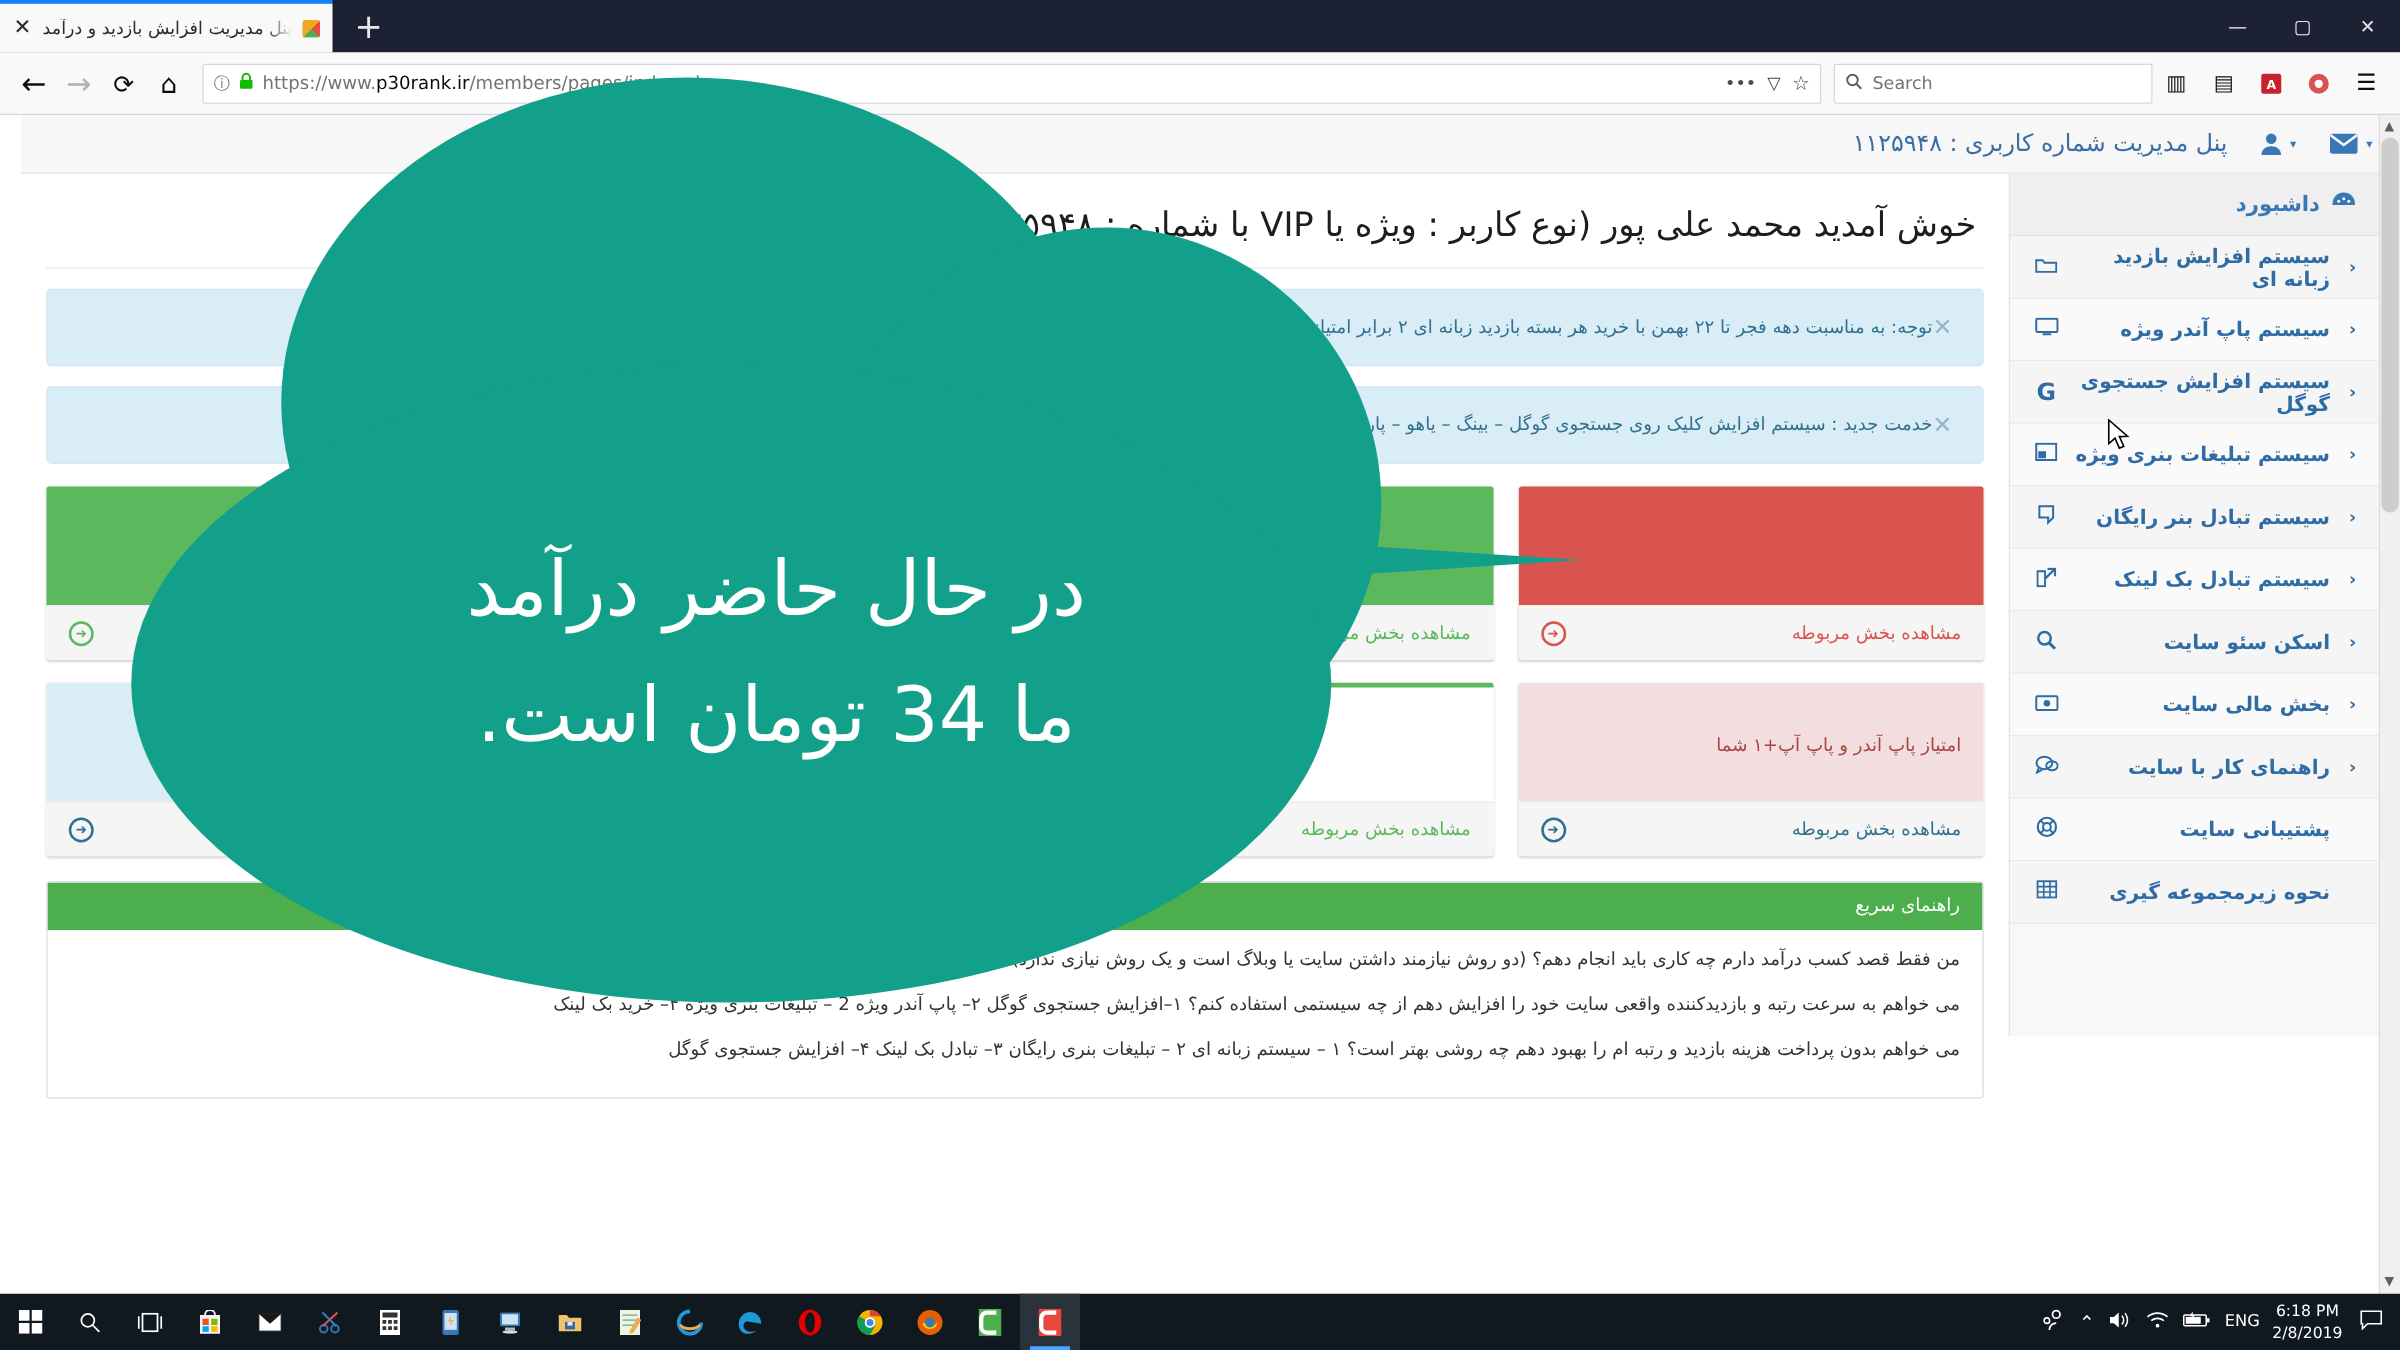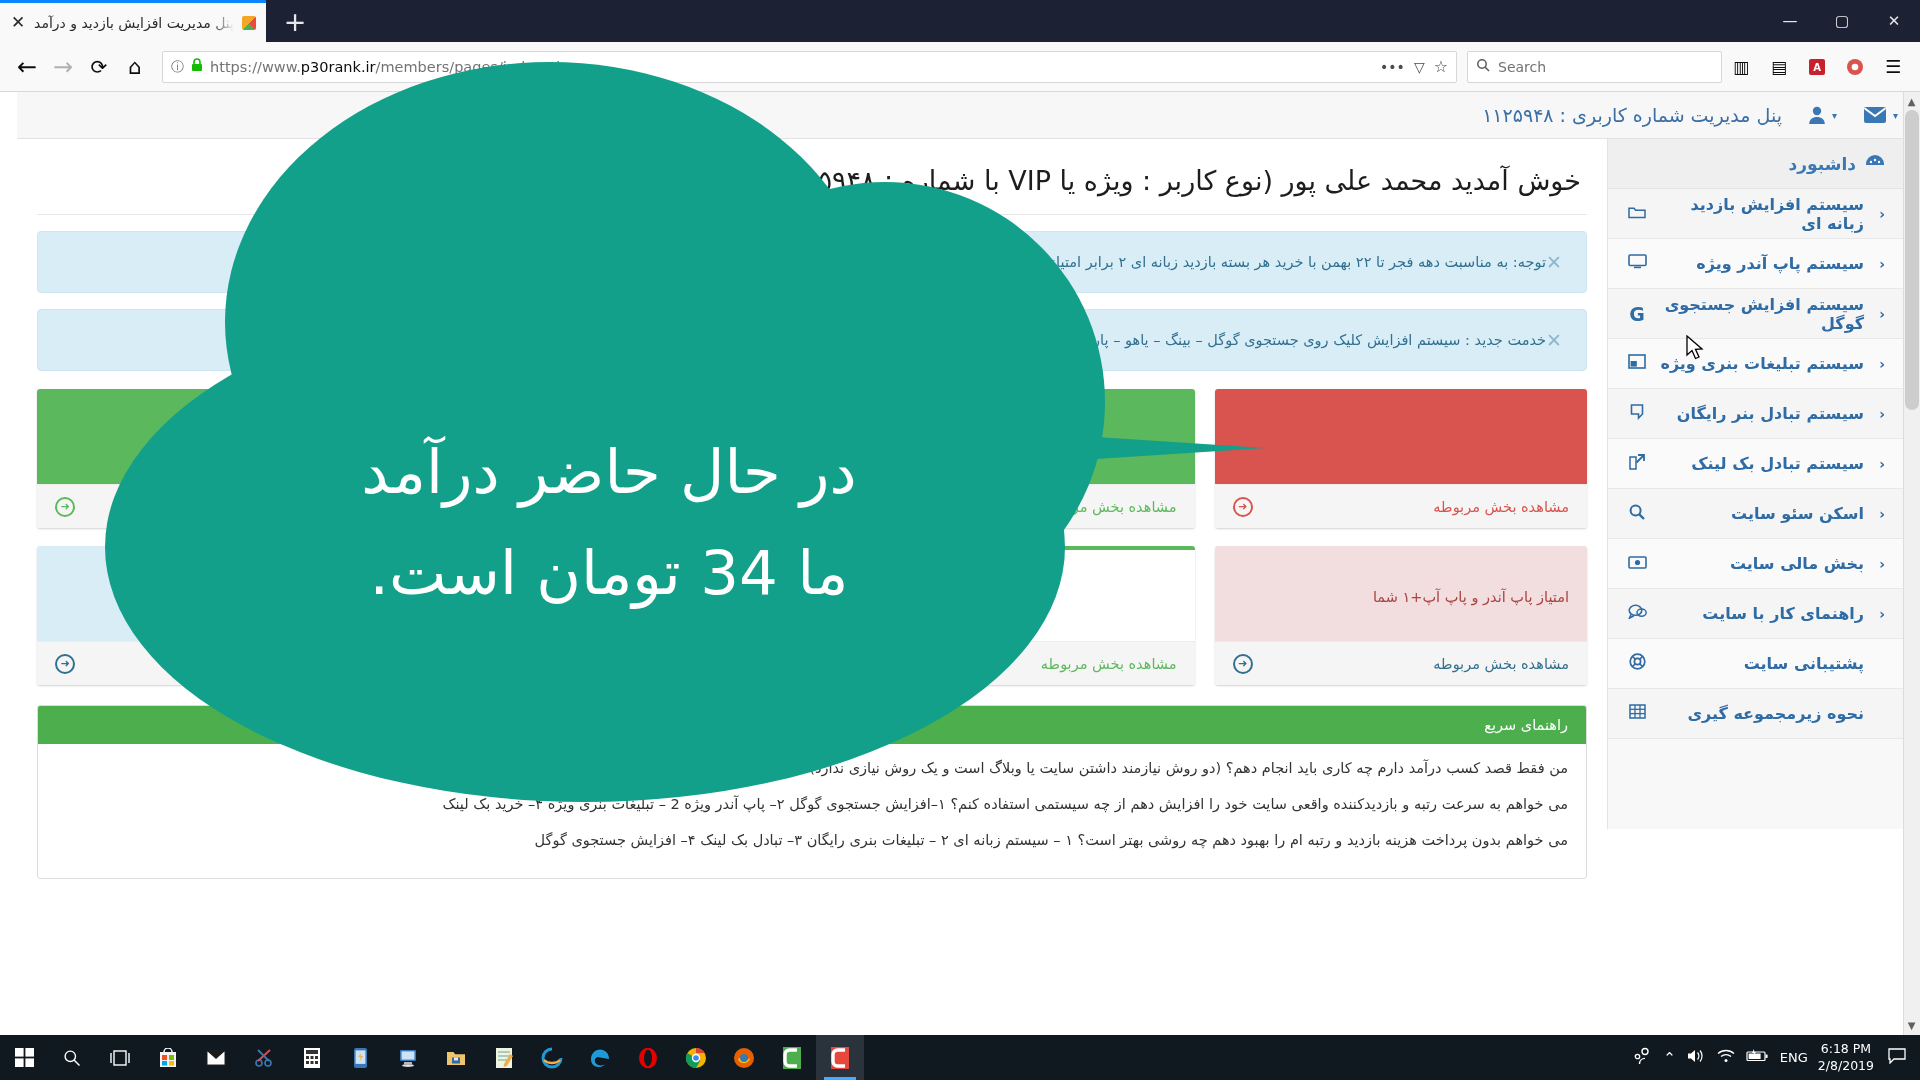--- a/index.html
+++ b/index.html
@@ -158,21 +158,21 @@
   .bubble .lobe { position:absolute; background:#13a08a; border-radius:50%; }
   .bubble .l1 { left:120px; top:0px;   width:650px; height:520px; }
   .bubble .l2 { left:0px;   top:230px; width:960px; height:510px; }
   .bubble .l3 { left:560px; top:120px; width:440px; height:440px; }
   .bubble .tail {
     position:absolute; left:760px; top:360px; width:0; height:0;
     border-top:26px solid transparent; border-bottom:26px solid transparent;
     border-left:400px solid #13a08a;
   }
   .bubble-text {
-    position:absolute; left:4px; top:360px; width:1000px; text-align:center;
+    position:absolute; left:16px; top:360px; width:1000px; text-align:center;
     color:#ffffff; font-size:61px; line-height:1.65; font-weight:400; direction:rtl;
   }
   .bubble-text span { display:block; }
 
   
   .cursor { position:absolute; left:1686px; top:335px; z-index:70; }
 
   
   .taskbar {
     position:absolute; left:0; bottom:0; width:1920px; height:45px;

